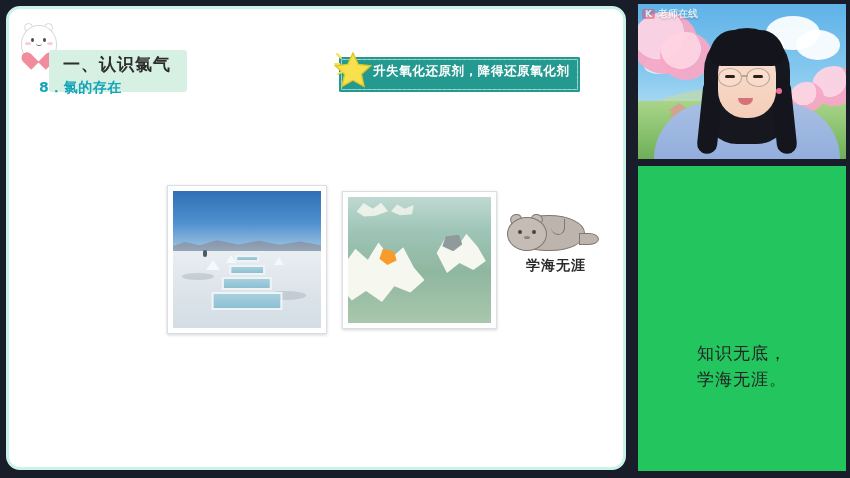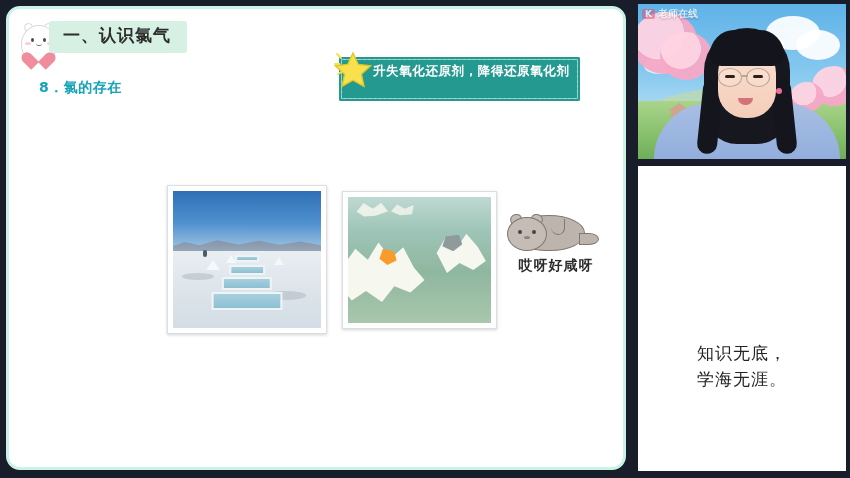--- a/index.html
+++ b/index.html
@@ -84,23 +84,23 @@
     content: ""; position: absolute; top: 0;
     width: 11px; height: 17px;
     background: #f08c9c; border-radius: 11px 11px 0 0;
   }
   #mascot .heart:before { left: 10px; transform: rotate(45deg); transform-origin: 0 100%; }
   #mascot .heart:after  { left: 0px;  transform: rotate(-45deg); transform-origin: 100% 100%; }
 
   
   #section-title {
     position: absolute;
-    left: 40px; top: 12px;
+    left: 40px; top: 41px;
     background: #d7f0e4;
-    padding: 3px 16px 6px 14px;
+    padding: 3px 16px 16px 14px;
     border-radius: 3px;
     font-size: 17px;
     font-weight: bold;
     color: #2d2d2d;
     letter-spacing: 1px;
     font-family: "DejaVu Sans", "Liberation Sans", sans-serif;
   }
 
   
   #sub-heading {
@@ -158,21 +158,21 @@
     width: 40px; height: 40px;
     z-index: 3;
   }
   #banner {
     position: relative;
     background: #24998f;
     color: #ffffff;
     font-size: 12.5px;
     font-weight: bold;
     letter-spacing: 0.6px;
-    padding: 6px 10px 21px 34px;
+    padding: 6px 10px 12px 34px;
     border-radius: 2px;
     white-space: nowrap;
     font-family: "DejaVu Sans", "Liberation Sans", sans-serif;
     box-shadow: inset 0 0 0 2px #24998f, inset 0 0 0 3px #7fc8c1;
   }
   #banner:before {
     content: "";
     position: absolute; left: 2px; right: 2px; top: 2px; bottom: 2px;
     border: 1.5px dashed #a4d9d3;
     border-radius: 2px;
@@ -488,21 +488,21 @@
     text-shadow: 0 1px 2px rgba(0,0,0,.35);
     font-family: Liberation Sans, sans-serif;
     white-space: nowrap;
   }
 
   
   #note-card {
     position: relative;
     margin-top: 7px;
     width: 208px; height: 305px;
-    background: #ffffff;
+    background: #22c55e;
     display: flex;
     align-items: center;
     justify-content: center;
   }
   #note-text {
     margin-top: 96px;
     text-align: center;
     font-size: 17px;
     line-height: 26px;
     color: #242424;
@@ -578,21 +578,21 @@
       <div id="seal-sticker">
         <div id="seal-body"></div>
         <div id="seal-tail"></div>
         <div id="seal-flipper"></div>
         <div id="seal-ear-l"></div>
         <div id="seal-ear-r"></div>
         <div id="seal-head"></div>
         <div class="seal-eye l"></div>
         <div class="seal-eye r"></div>
         <div id="seal-nose"></div>
-        <div id="seal-caption">哎呀好咸呀</div>
+        <div id="seal-caption">学海无涯</div>
       </div>
 
     </div>
   </div>
 
   <div id="side-panel">
 
     <div id="video-feed">
       <div id="vf-sky"></div>
       <div class="vf-cloud a"></div>

